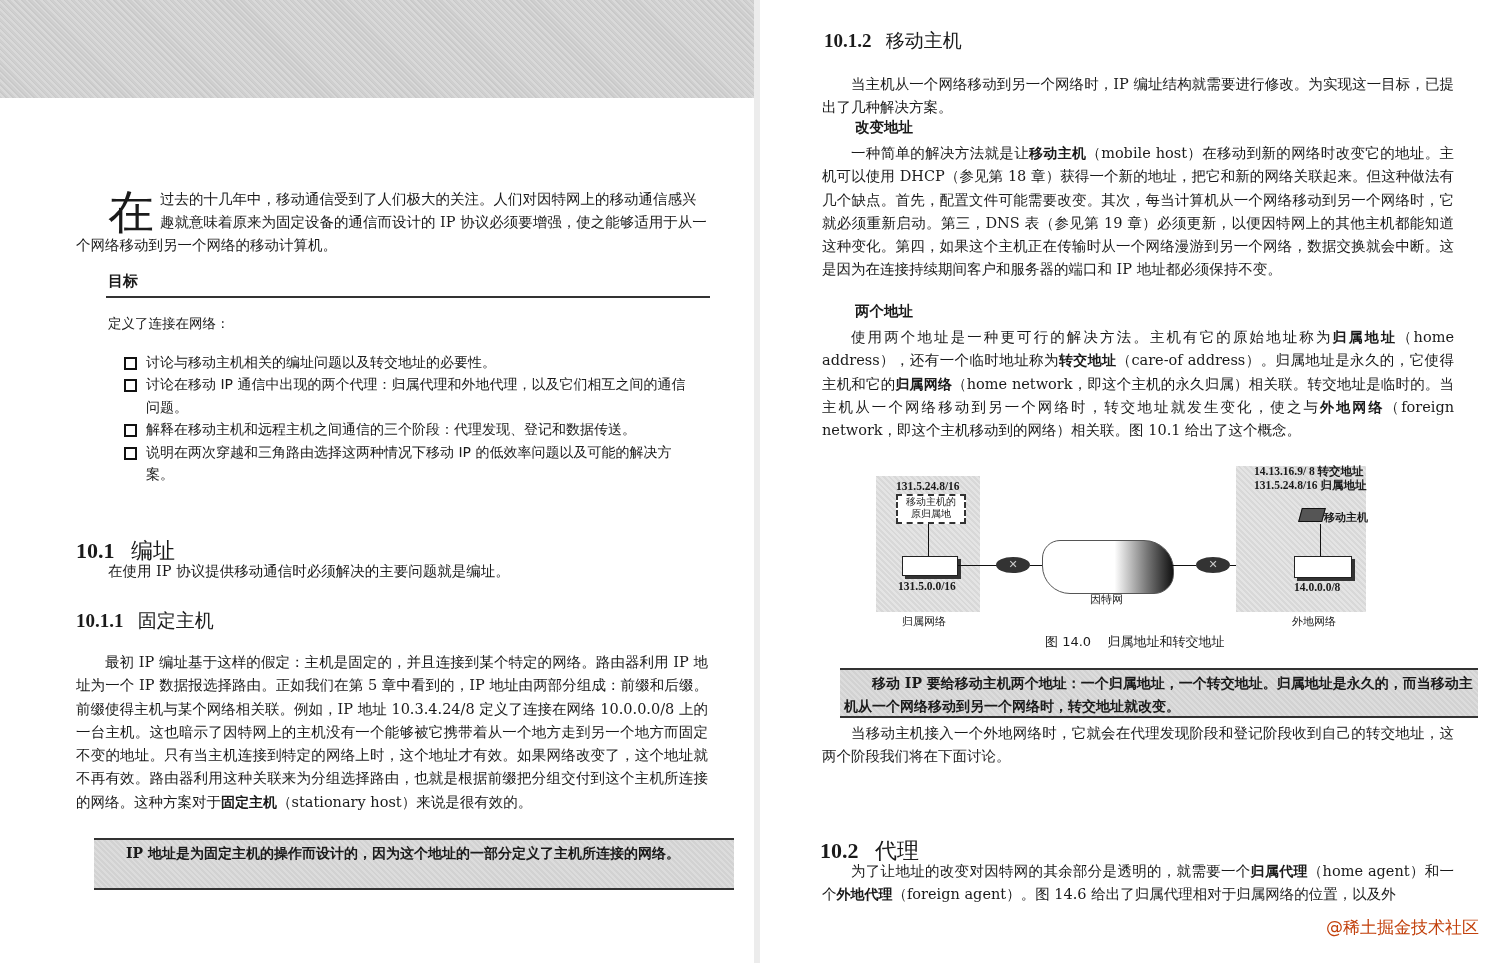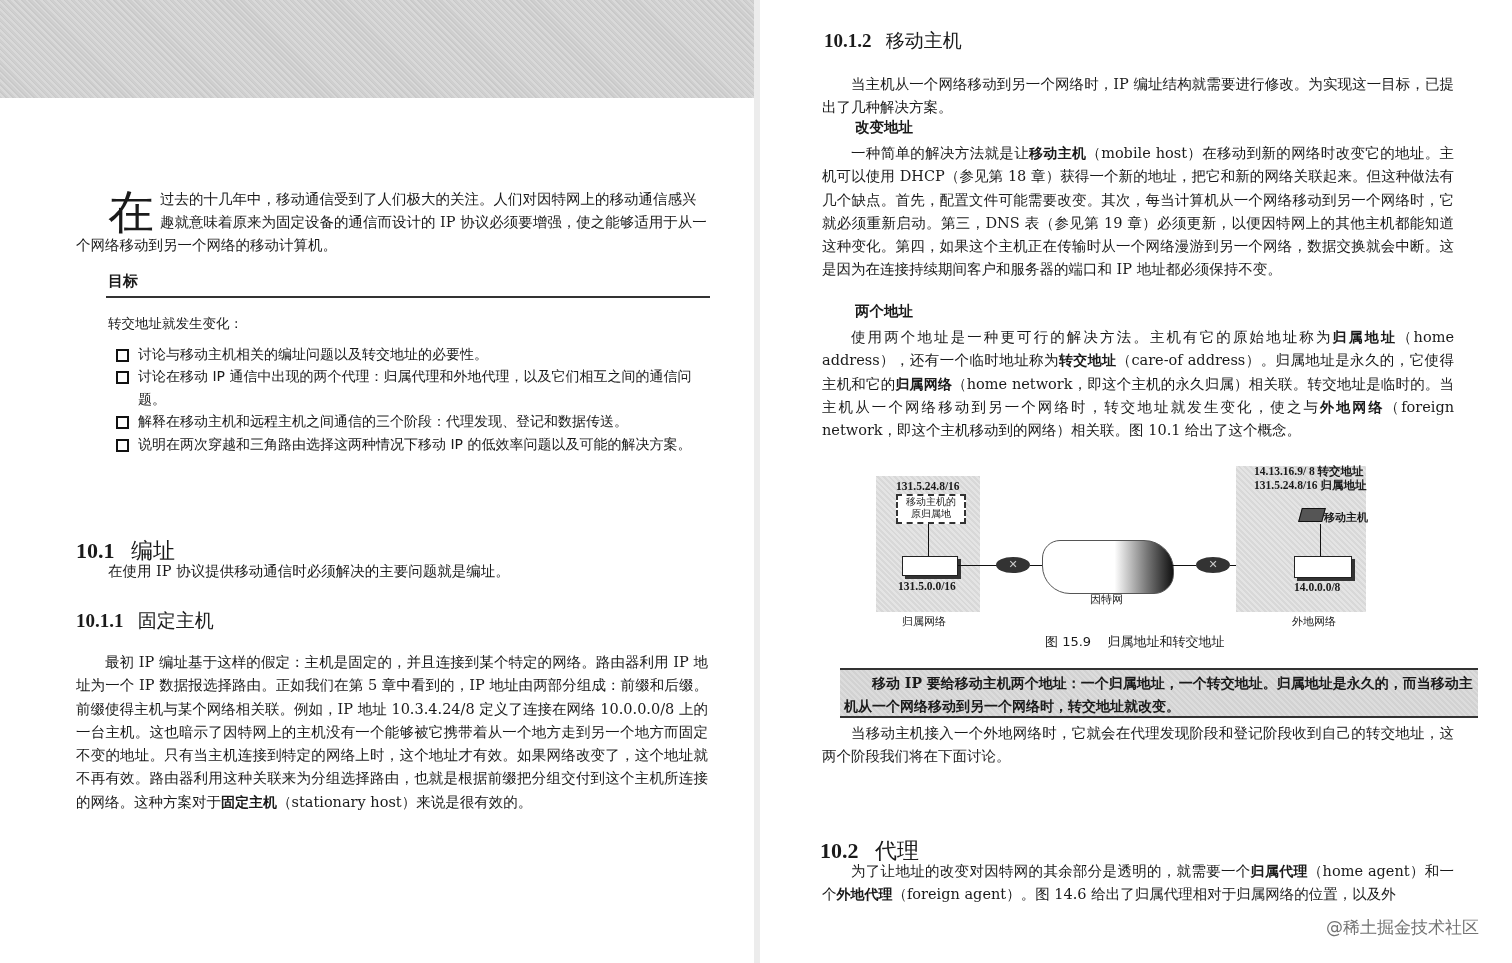--- a/index.html
+++ b/index.html
@@ -17,21 +17,21 @@
   .p b { font-family:"DejaVu Sans","Liberation Sans",sans-serif; font-weight:bold; font-size:14px; }
   .indent { text-indent:2em; }
   .dropcap-wrap { position:absolute; left:76px; top:188px; width:634px; font-size:14.5px; line-height:23px; }
   .dropcap { float:left; font-size:46px; line-height:44px; margin:2px 6px 0 32px; font-family:"DejaVu Serif",serif; }
   .goal-title { position:absolute; left:108px; top:272px; font-size:15px; font-weight:bold;
                 font-family:"DejaVu Sans","Liberation Sans",sans-serif; }
   .rule { position:absolute; height:2px; background:#333; }
   .goals { position:absolute; left:108px; top:312px; width:602px; font-family:"DejaVu Sans","Liberation Sans",sans-serif;
            font-size:14px; line-height:22.5px; }
   .goals .intro { font-family:"DejaVu Serif",serif; font-size:13.5px; }
-  .goals ul { list-style:none; margin:8px; padding:0; }
+  .goals ul { list-style:none; margin:16px; padding:0; }
   .goals li { position:relative; padding-left:22px; }
   .goals li .box { position:absolute; left:0; top:6px; width:9px; height:9px; border:2px solid #111; border-top-width:2px; }
   .h2 { position:absolute; font-size:22px; font-weight:bold; font-family:"Liberation Serif","DejaVu Serif",serif; white-space:pre;margin-top:32px; }
   .h3 { position:absolute; font-size:19px; font-weight:bold; font-family:"Liberation Serif","DejaVu Serif",serif; white-space:pre; }
   .h3 .cn, .h2 .cn { font-family:"DejaVu Sans","Liberation Sans",sans-serif; font-weight:normal; }
   .subhead { position:absolute; font-size:14.5px; font-weight:bold; font-family:"DejaVu Sans","Liberation Sans",sans-serif; }
   .note { position:absolute; background: repeating-linear-gradient(45deg,#d2d2d2 0 2px,#dcdcdc 2px 4px);
           border-top:2px solid #333; border-bottom:2px solid #333; font-size:14px; line-height:23px; font-weight:bold;
           padding:2px 4px; box-sizing:border-box;margin-left:22px; }
   .fig { position:absolute; left:870px; top:460px; width:540px; height:200px; font-size:11px; }
@@ -39,52 +39,53 @@
   .fig .lbl { position:absolute; font-family:"Liberation Serif",serif; font-weight:bold; font-size:11.5px; white-space:nowrap; }
   .fig .cnlbl { position:absolute; font-family:"DejaVu Sans",sans-serif; font-size:11px; white-space:nowrap; }
   .fig .dashed { position:absolute; border:2px dashed #333; background:#fff; text-align:center; font-size:10px; line-height:12px; font-family:"DejaVu Sans",sans-serif; }
   .fig .switch { position:absolute; background:#fff; border:1px solid #222; box-shadow:3px 3px 0 #333; }
   .fig .line { position:absolute; background:#111; }
   .fig .router { position:absolute; width:34px; height:16px; border-radius:50%; background:#333; color:#ccc;
                  font-size:11px; line-height:16px; text-align:center; }
   .fig .cloud { position:absolute; border:1px solid #555; border-radius:18px 30px 20px 28px;
                 background:linear-gradient(90deg,#fff 0%,#fff 55%,#777 80%,#111 100%); }
   .caption { position:absolute; left:1045px; top:633px; font-size:13px; font-family:"DejaVu Sans",sans-serif; white-space:pre; }
-  .watermark { position:absolute; left:1326px; top:916px; font-size:17px; color:#737373; font-family:"DejaVu Sans",sans-serif; }
+  .watermark { position:absolute; left:1326px; top:916px; font-size:17px; color:#c2410c; font-family:"DejaVu Sans",sans-serif; }
 </style>
 </head>
 <body>
 
 <div class="page left">
   <div class="banner"></div>
 
   <div class="dropcap-wrap">
     <span class="dropcap">在</span>
     <span>过去的十几年中，移动通信受到了人们极大的关注。人们对因特网上的移动通信感兴趣就意味着原来为固定设备的通信而设计的 IP 协议必须要增强，使之能够适用于从一个网络移动到另一个网络的移动计算机。</span>
   </div>
 
   <div class="goal-title">目标</div>
   <div class="rule" style="left:106px;top:296px;width:604px;"></div>
 
   <div class="goals">
-    <div class="intro">转交地址就发生变化：</div>
+    <div class="intro">定义了连接在网络：</div>
     <ul>
       <li><span class="box"></span><span>讨论与移动主机相关的编址问题以及转交地址的必要性。</span></li>
       <li><span class="box"></span><span>讨论在移动 IP 通信中出现的两个代理：归属代理和外地代理，以及它们相互之间的通信问题。</span></li>
       <li><span class="box"></span><span>解释在移动主机和远程主机之间通信的三个阶段：代理发现、登记和数据传送。</span></li>
       <li><span class="box"></span><span>说明在两次穿越和三角路由选择这两种情况下移动 IP 的低效率问题以及可能的解决方案。</span></li>
     </ul>
   </div>
 
   <div class="h2" style="left:76px;top:504px;"><span>10.1</span>   <span class="cn">编址</span></div>
   <div class="p" style="left:108px;top:560px;width:600px;">在使用 IP 协议提供移动通信时必须解决的主要问题就是编址。</div>
 
   <div class="h3" style="left:76px;top:608px;text-align:center;"><span>10.1.1</span>   <span class="cn">固定主机</span></div>
   <div class="p indent" style="left:76px;top:651px;width:632px;"><span>最初 IP 编址基于这样的假定：主机是固定的，并且连接到某个特定的网络。路由器利用 IP 地址为一个 IP 数据报选择路由。正如我们在第 5 章中看到的，IP 地址由两部分组成：前缀和后缀。前缀使得主机与某个网络相关联。例如，IP 地址 10.3.4.24/8 定义了连接在网络 10.0.0.0/8 上的一台主机。这也暗示了因特网上的主机没有一个能够被它携带着从一个地方走到另一个地方而固定不变的地址。只有当主机连接到特定的网络上时，这个地址才有效。如果网络改变了，这个地址就不再有效。路由器利用这种关联来为分组选择路由，也就是根据前缀把分组交付到这个主机所连接的网络。这种方案对于</span><b>固定主机</b><span>（stationary host）来说是很有效的。</span></div>
 
+  <div class="note indent" style="left:72px;top:838px;width:640px;height:52px;">IP 地址是为固定主机的操作而设计的，因为这个地址的一部分定义了主机所连接的网络。</div>
 </div>
 
 <div class="gutter"></div>
 
 <div class="page right">
   <div class="h3" style="left:62px;top:28px;"><span>10.1.2</span>   <span class="cn">移动主机</span></div>
   <div class="p indent" style="left:60px;top:73px;width:632px;">当主机从一个网络移动到另一个网络时，IP 编址结构就需要进行修改。为实现这一目标，已提出了几种解决方案。</div>
   <div class="subhead" style="left:93px;top:118px;">改变地址</div>
   <div class="p indent" style="left:60px;top:142px;width:632px;"><span>一种简单的解决方法就是让</span><b>移动主机</b><span>（mobile host）在移动到新的网络时改变它的地址。主机可以使用 DHCP（参见第 18 章）获得一个新的地址，把它和新的网络关联起来。但这种做法有几个缺点。首先，配置文件可能需要改变。其次，每当计算机从一个网络移动到另一个网络时，它就必须重新启动。第三，DNS 表（参见第 19 章）必须更新，以便因特网上的其他主机都能知道这种变化。第四，如果这个主机正在传输时从一个网络漫游到另一个网络，数据交换就会中断。这是因为在连接持续期间客户和服务器的端口和 IP 地址都必须保持不变。</span></div>
 
@@ -116,21 +117,21 @@
   <div class="zone" style="left:366px;top:6px;width:130px;height:146px;"></div>
   <div class="lbl" style="left:384px;top:4px;">14.13.16.9/ 8  转交地址</div>
   <div class="lbl" style="left:384px;top:18px;">131.5.24.8/16  归属地址</div>
   <div style="position:absolute;left:430px;top:48px;width:22px;height:12px;background:#555;border:1px solid #111;transform:skewX(-15deg);"></div>
   <div class="cnlbl" style="left:454px;top:50px;font-weight:bold;">移动主机</div>
   <div class="line" style="left:450px;top:64px;width:1px;height:32px;"></div>
   <div class="switch" style="left:424px;top:96px;width:56px;height:20px;"></div>
   <div class="lbl" style="left:424px;top:121px;">14.0.0.0/8</div>
   <div class="cnlbl" style="left:422px;top:154px;">外地网络</div>
 </div>
-<div class="caption">图 15.9    归属地址和转交地址</div>
+<div class="caption">图 14.0    归属地址和转交地址</div>
 
 <div class="note indent" style="left:818px;top:668px;width:638px;height:50px;">移动 IP 要给移动主机两个地址：一个归属地址，一个转交地址。归属地址是永久的，而当移动主机从一个网络移动到另一个网络时，转交地址就改变。</div>
 <div class="p indent" style="left:822px;top:722px;width:632px;">当移动主机接入一个外地网络时，它就会在代理发现阶段和登记阶段收到自己的转交地址，这两个阶段我们将在下面讨论。</div>
 
 <div class="h2" style="left:820px;top:804px;"><span>10.2</span>   <span class="cn">代理</span></div>
 <div class="p indent" style="left:822px;top:860px;width:632px;"><span>为了让地址的改变对因特网的其余部分是透明的，就需要一个</span><b>归属代理</b><span>（home agent）和一个</span><b>外地代理</b><span>（foreign agent）。图 14.6 给出了归属代理相对于归属网络的位置，以及外</span></div>
 
 <div class="watermark">@稀土掘金技术社区</div>
 
 </body></html>

